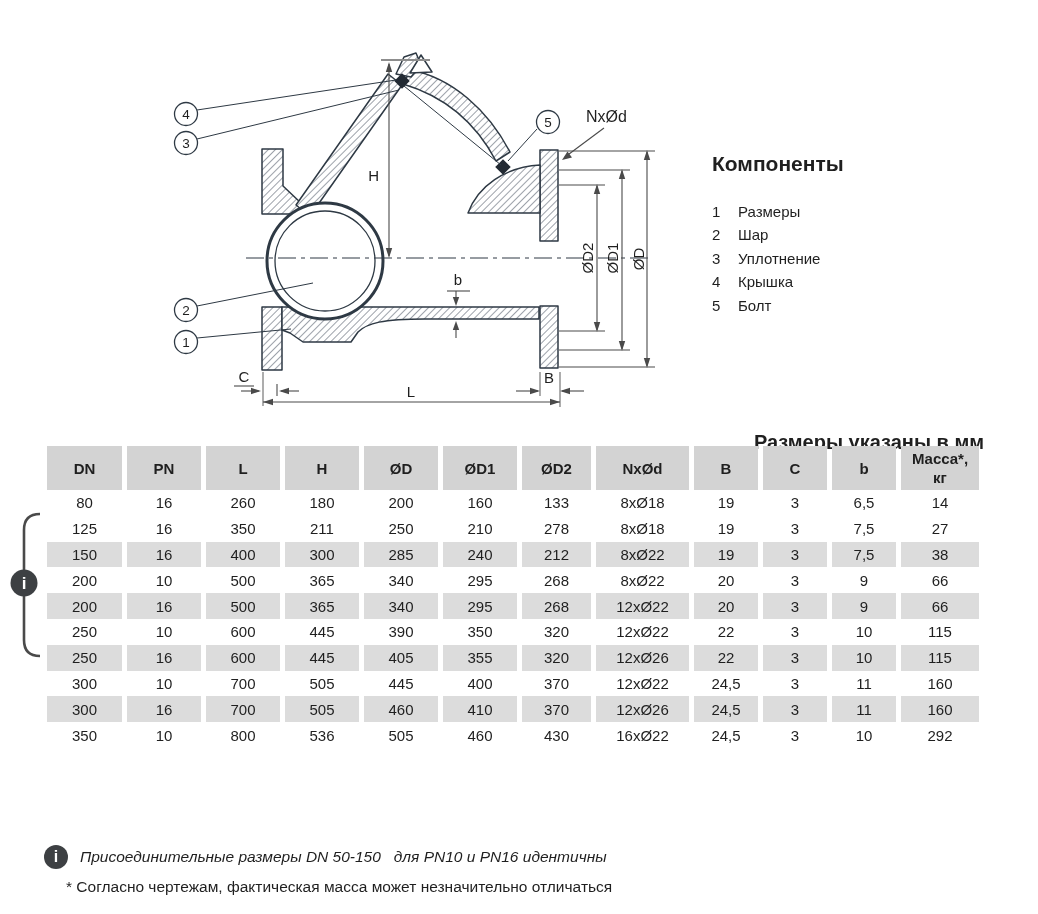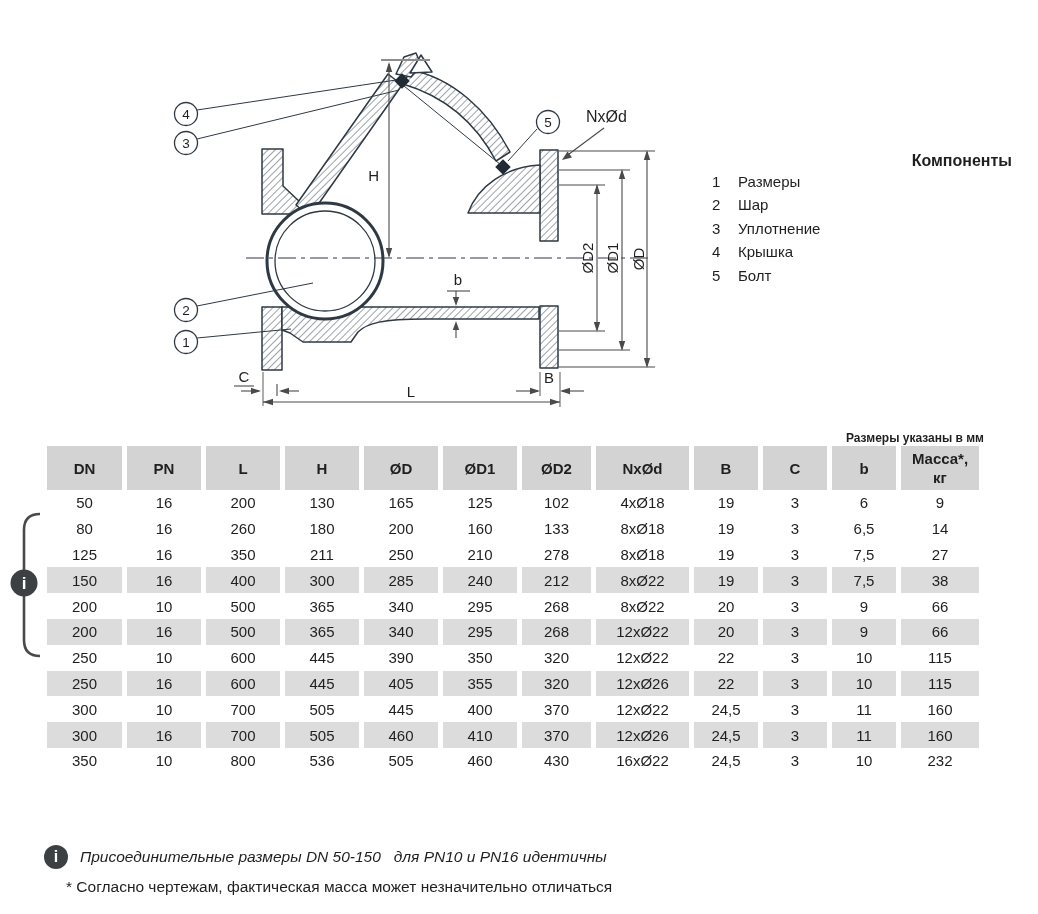--- a/index.html
+++ b/index.html
@@ -3,25 +3,25 @@
 <meta charset="utf-8">
 <style>
   html,body{margin:0;padding:0;background:#fff;}
   .page{position:relative;width:1038px;height:914px;background:#fff;overflow:hidden;
         font-family:"Liberation Sans", sans-serif;color:#1f1f1f;}
   svg text{font-family:"Liberation Sans", sans-serif;}
 
   .drawing{position:absolute;left:0;top:0;}
 
   .legend{position:absolute;left:712px;top:152px;width:300px;}
-  .legend-title{font-size:16px;font-weight:bold;margin:0 0 0 0;text-align:right;}
+  .legend-title{font-size:21px;font-weight:bold;margin:0 0 24px 0;}
   .legend-item{display:flex;font-size:15px;line-height:23.4px;}
   .legend-item .num{width:26px;}
 
-  .dims-note{position:absolute;top:431px;right:54px;font-size:12px;font-weight:bold;}
+  .dims-note{position:absolute;top:431px;right:54px;font-size:20px;font-weight:bold;}
 
   .spec-table{position:absolute;left:42px;top:446px;width:942px;
               border-collapse:separate;border-spacing:5px 0;table-layout:fixed;}
   .spec-table th{background:#d3d3d3;font-weight:bold;font-size:15px;height:44px;
                  vertical-align:middle;text-align:center;line-height:19px;white-space:pre-line;padding:0;}
   .spec-table td{font-size:15px;height:25.8px;text-align:center;vertical-align:middle;padding:0;}
   .spec-table tr.striped td{background:#dcdcdc;}
 
   .bracket{position:absolute;left:0;top:506px;}
 
@@ -213,34 +213,20 @@
           <th>NxØd</th>
           <th>B</th>
           <th>C</th>
           <th>b</th>
           <th>Масса*,
 кг</th>
         </tr>
       </thead>
     <tbody id="table-body">
         <tr>
-          <td>50</td>
-          <td>16</td>
-          <td>200</td>
-          <td>130</td>
-          <td>165</td>
-          <td>125</td>
-          <td>102</td>
-          <td>4xØ18</td>
-          <td>19</td>
-          <td>3</td>
-          <td>6</td>
-          <td>9</td>
-        </tr>
-        <tr>
           <td>80</td>
           <td>16</td>
           <td>260</td>
           <td>180</td>
           <td>200</td>
           <td>160</td>
           <td>133</td>
           <td>8xØ18</td>
           <td>19</td>
           <td>3</td>
@@ -364,21 +350,21 @@
           <td>10</td>
           <td>800</td>
           <td>536</td>
           <td>505</td>
           <td>460</td>
           <td>430</td>
           <td>16xØ22</td>
           <td>24,5</td>
           <td>3</td>
           <td>10</td>
-          <td>232</td>
+          <td>292</td>
         </tr>
       </tbody>
   </table>
 
   <svg class="bracket" width="52" height="160" viewBox="0 0 52 160">
     <path d="M40,8 Q24,8 24,24 L24,134 Q24,150 40,150" fill="none" stroke="#4a4a4a" stroke-width="2.6"></path>
     <circle cx="24" cy="77" r="13.5" fill="#3d4043"></circle>
     <text x="24" y="83" text-anchor="middle" font-size="17" font-weight="bold" fill="#ffffff">i</text>
   </svg>
 

